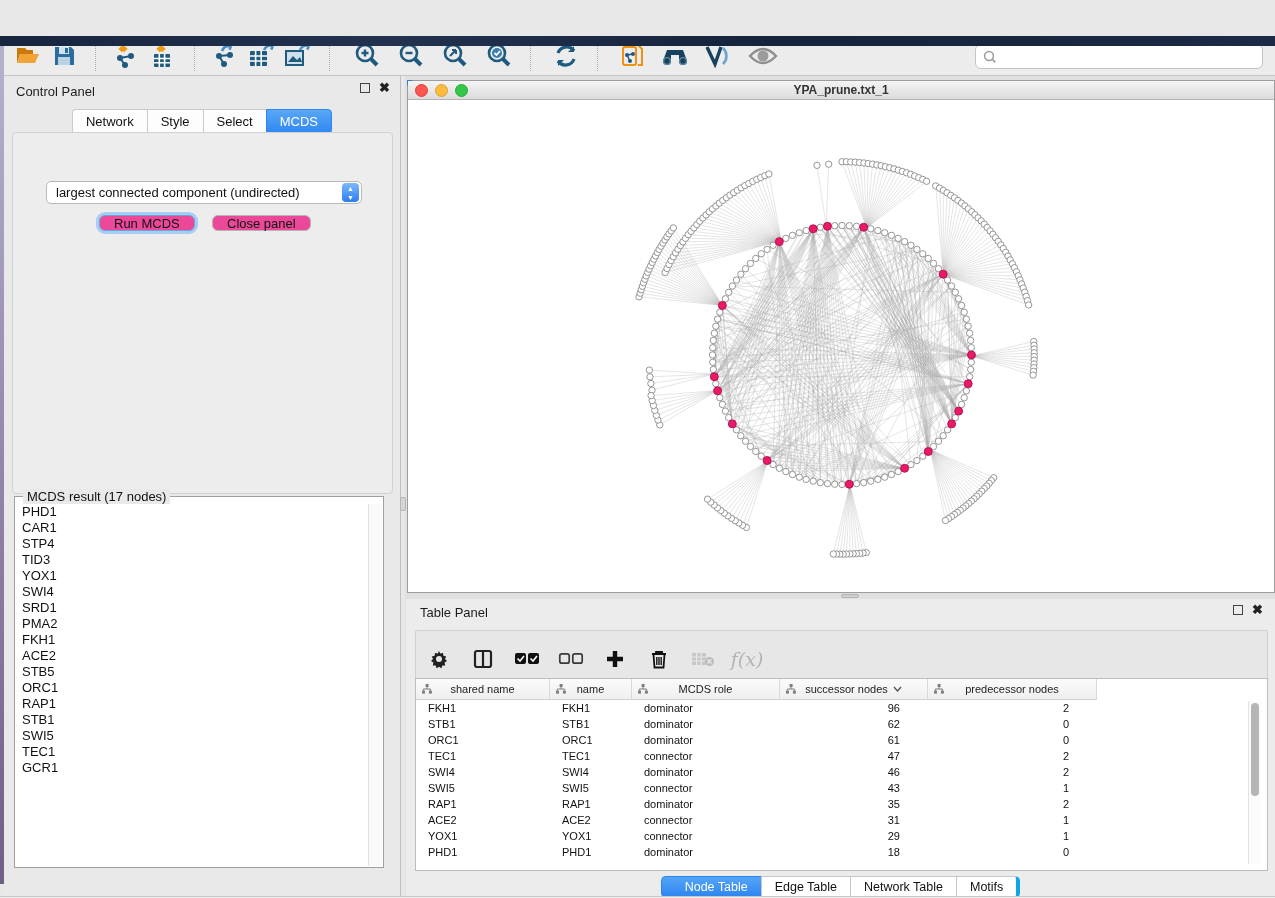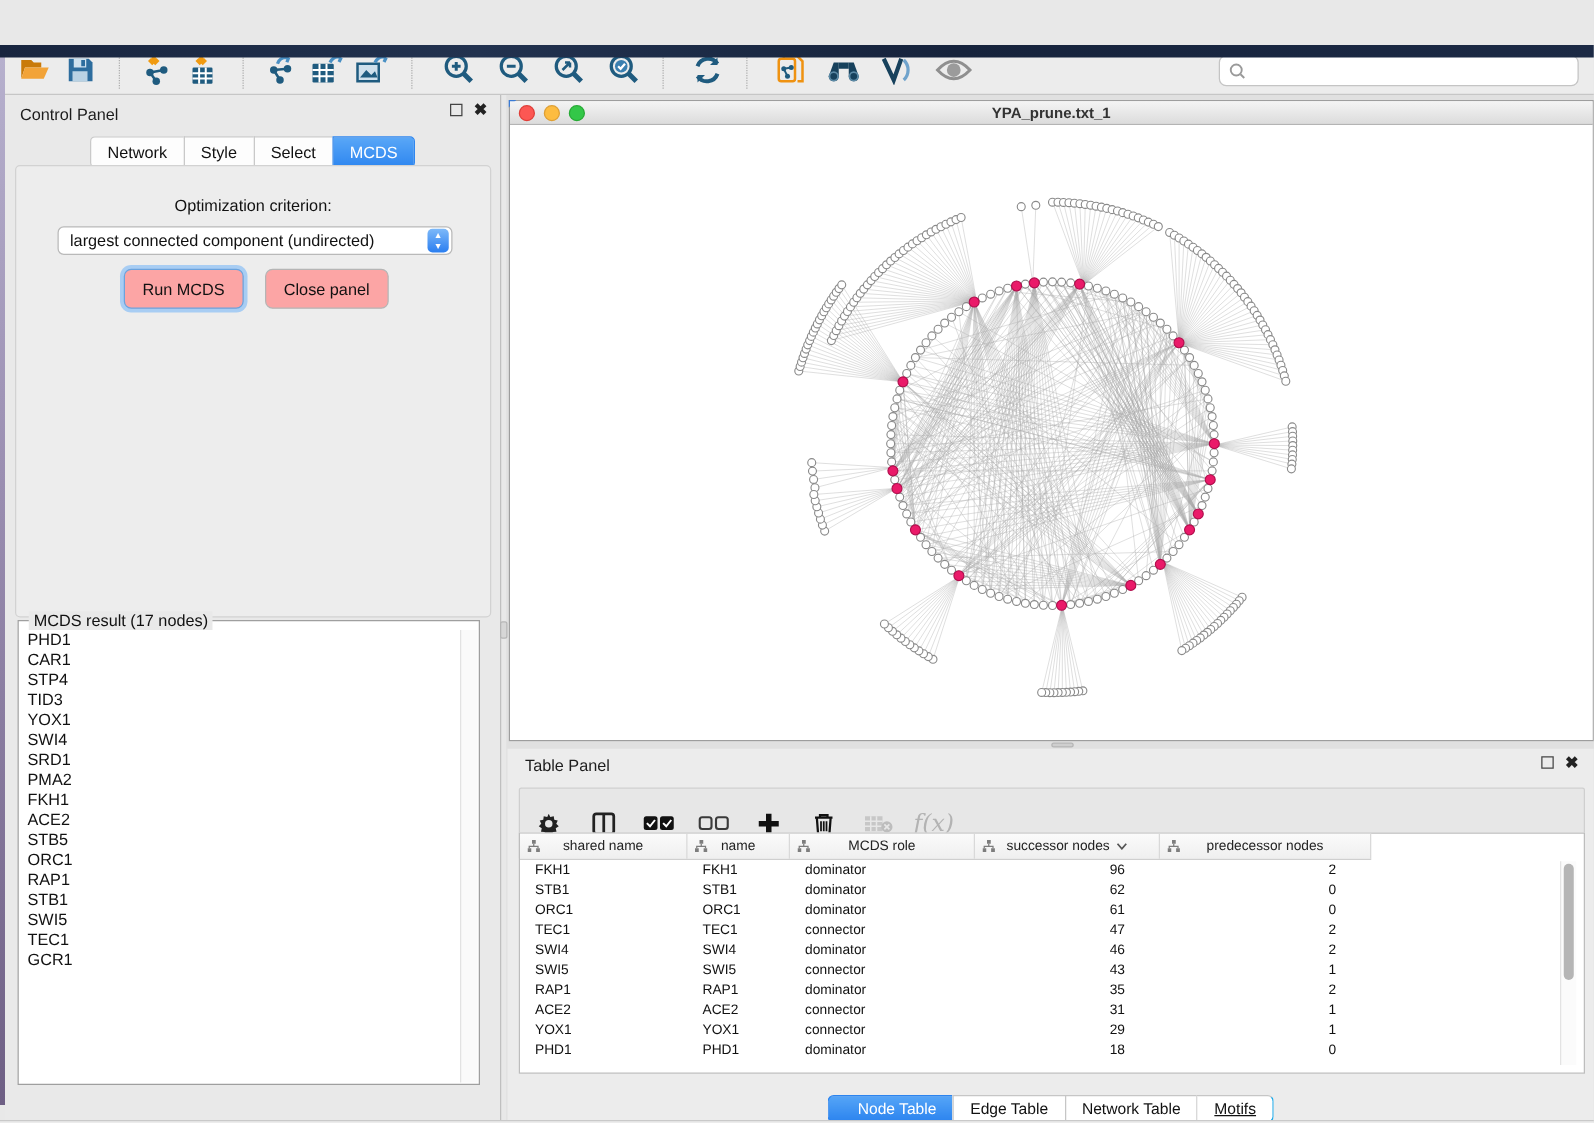--- a/index.html
+++ b/index.html
@@ -41,21 +41,21 @@
   #cp-content { position:absolute; left:8px; top:56px; width:381px; height:362px;
     background:#ededed; border:1px solid #d2d2d2; border-radius:4px; }
   #opt-label { position:absolute; left:0; top:24px; width:100%; text-align:center;
     font-size:13px; color:#111; }
   #opt-select { position:absolute; left:33px; top:48px; width:316px; height:23px; background:#fff;
     border:1px solid #b9b9b9; border-radius:5px; display:flex; align-items:center; }
   #opt-select .sel-text { flex:1; font-size:13px; color:#111; padding-left:9px; white-space:nowrap; }
   #opt-select .sel-step { width:17px; height:19px; margin-right:2px; border-radius:4px;
     background:linear-gradient(#7db9f9,#2a7ef0); color:#fff; font-size:7px; line-height:9px;
     display:flex; flex-direction:column; align-items:center; justify-content:center; }
-  .cp-btn { position:absolute; top:82px; height:32px; background:#fca5a5; border:1px solid #b5b5b5;
+  .cp-btn { position:absolute; top:82px; height:16px; background:#ec4899; border:1px solid #b5b5b5;
     border-radius:6px; font-size:13px; color:#111; font-family:"Liberation Sans",sans-serif;
     padding:0 14px; }
   #run-btn { left:86px; box-shadow:0 0 0 3px #a8cdf3; border-color:#6ba3dd; }
   #close-btn { left:199px; }
   #mcds-fieldset { position:absolute; left:10px; top:420px; width:370px; height:372px;
     border:1px solid #9f9f9f; background:#fff; }
   #mcds-legend { position:absolute; left:8px; top:-8px; background:#e9e9e9; padding:0 4px;
     font-size:13px; color:#111; }
   #mcds-list { position:absolute; left:1px; top:7px; width:352px; bottom:1px; overflow:hidden;
     font-size:13px; color:#111; padding-left:6px; line-height:16px; }
@@ -79,40 +79,40 @@
     border-top:6px solid #3a7bd5; border-right:6px solid transparent; }
 
   
   #table-panel { position:absolute; left:1px; top:523px; right:0; height:297px; background:#ececec; }
   #tp-title { position:absolute; left:14px; top:6px; font-size:13px; color:#1d1d1d; }
   #tp-toolbar { position:absolute; left:9px; top:31px; right:7px; height:58px;
     background:#e7e7e7; border:1px solid #cfcfcf; border-radius:2px;
     display:flex; align-items:center; padding-left:10px; gap:18px; }
   .tp-ic { width:26px; height:26px; display:flex; align-items:center; justify-content:center; }
   #fx-ic { font-family:"DejaVu Serif", serif; font-style:italic; font-size:19px; color:#b3b3b3; }
-  #tp-table { position:absolute; left:9px; top:67px; right:7px; height:193px;
+  #tp-table { position:absolute; left:9px; top:79px; right:7px; height:193px;
     background:#fff; border:1px solid #bdbdbd; }
   #tp-header { position:absolute; left:0; top:0; height:21px; display:flex;
     background:linear-gradient(#fbfbfb,#efefef); border-bottom:1px solid #cfcfcf; }
   .th { display:flex; align-items:center; justify-content:center; gap:5px;
     border-right:1px solid #d9d9d9; font-size:11px; color:#222; position:relative; }
   .th .hier { position:absolute; left:6px; }
   #tp-body { position:absolute; left:0; top:21px; right:0; bottom:0; font-size:11px; color:#111; }
   .tr { display:flex; height:16px; align-items:center; }
   .td { padding-left:12px; }
   .td.num { text-align:right; padding-right:28px; padding-left:0; }
   #tp-vscroll { position:absolute; right:6px; top:22px; width:13px; height:163px;
     background:#fbfbfb; border-left:1px solid #e3e3e3; }
   #tp-vthumb { position:absolute; left:2px; top:2px; width:8px; height:93px;
     background:#b5b5b5; border-radius:5px; }
   #tp-tabs { position:absolute; left:0; top:277px; width:100%; display:flex; justify-content:center; }
   .tp-tab { font-size:12.5px; padding:3px 13px; background:#fff; border:1px solid #c6c6c6;
     border-right:none; color:#111; }
   .tp-tab:first-child { border-top-left-radius:5px; border-bottom-left-radius:5px; }
-  .tp-tab:last-child { border-right:1px solid #0ea5e9; border-top-right-radius:5px; border-bottom-right-radius:5px;text-decoration:underline; }
+  .tp-tab:last-child { border-right:4px solid #0ea5e9; border-top-right-radius:5px; border-bottom-right-radius:5px; }
   .tp-tab.active { background:linear-gradient(#55a5f7,#2c84ef); color:#fff; border-color:#2c84ef;padding-left:23px; }
   .hgrip { position:absolute; left:50%; top:-5px; width:18px; height:4px;
     background:#cfcfcf; border:1px solid #b5b5b5; border-radius:2px; }
   .vgrip { position:absolute; left:-4px; top:418px; width:6px; height:14px;
     background:#d6d6d6; border:1px solid #b5b5b5; border-radius:2px; }
 
   
   #statusbar { left:0; top:860px; width:1275px; height:28px; background:#ececec;
     border-top:1px solid #c9c9c9; }
   #list-btn { position:absolute; left:12px; top:5px; width:27px; height:19px; background:#f4f4f4;
@@ -282,21 +282,20 @@
       <span class="close-ic">✖</span>
     </span>
   </div>
   <div id="cp-tabs">
       <span class="cp-tab">Network</span>
       <span class="cp-tab">Style</span>
       <span class="cp-tab">Select</span>
       <span class="cp-tab active">MCDS</span>
     </div>
   <div id="cp-content">
-    <div id="opt-label">Optimization criterion:</div>
     <div id="opt-select">
       <span class="sel-text">largest connected component (undirected)</span>
       <span class="sel-step">
           <span>▲</span>
           <span>▼</span>
         </span>
     </div>
     <button class="cp-btn" id="run-btn">Run MCDS</button>
     <button class="cp-btn" id="close-btn">Close panel</button>
   </div>

